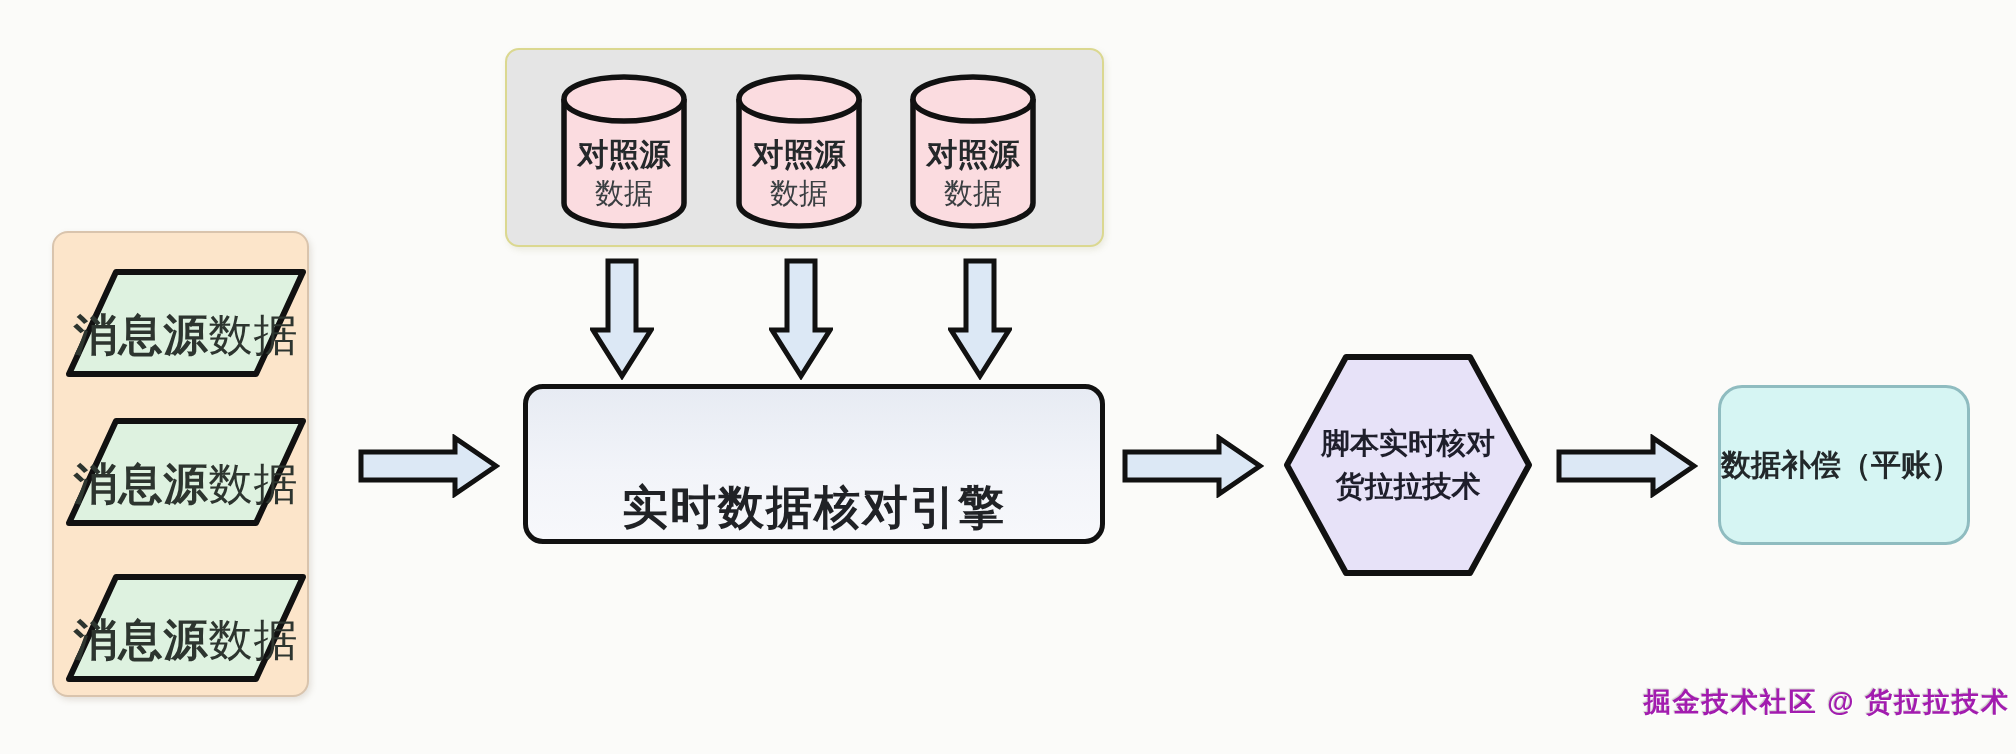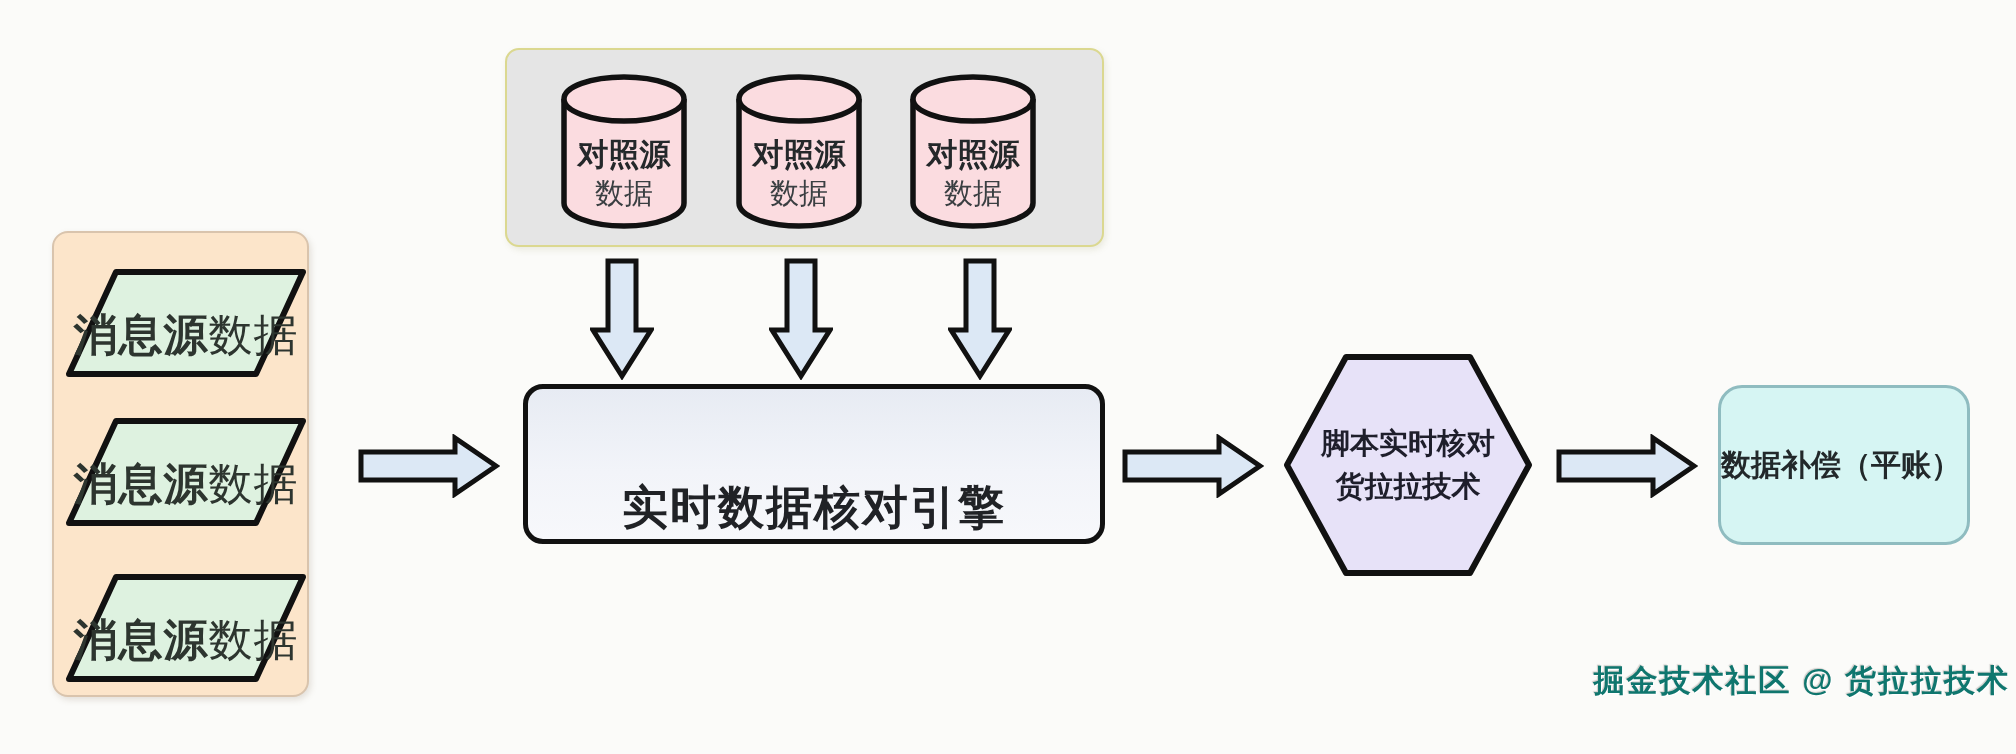--- a/index.html
+++ b/index.html
@@ -82,23 +82,23 @@
     border-radius: 24px;
     box-sizing: border-box;
     display: flex; align-items: center; 
   }
   .comp-label {
     font-size: 30px; font-weight: bold; color: #22282a; white-space: nowrap;
   }
 
   
   .watermark {
-    right: 6px; top: 660px;
-    font-size: 31px; font-weight: bold;
-    color: #0f766e;
+    right: 6px; top: 684px;
+    font-size: 27px; font-weight: bold;
+    color: #a21caf;
     text-shadow: 1px 1px 0 #ffffff, -1px -1px 1px rgba(150,147,143,0.45);
     letter-spacing: 2px; white-space: nowrap;
   }
 </style>
 </head>
 <body>
 
 <div class="canvas">
 
   <div class="abs msg-group">

